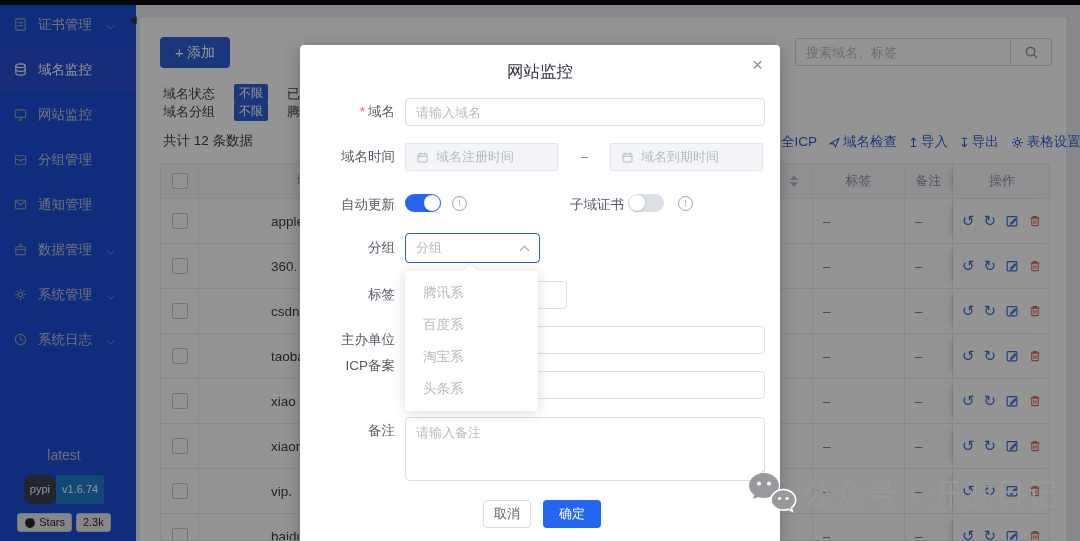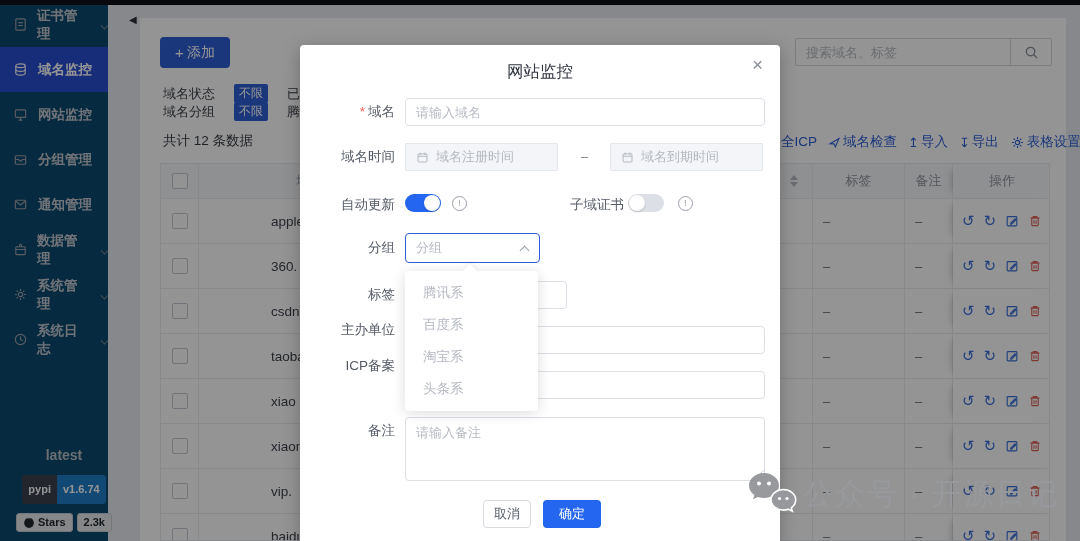--- a/index.html
+++ b/index.html
@@ -5,33 +5,33 @@
   html,body{margin:0;padding:0;}
   body{width:1080px;height:541px;position:relative;overflow:hidden;
        background:#e9ebef;font-family:"Liberation Sans","DejaVu Sans",sans-serif;
        -webkit-font-smoothing:antialiased;}
   #app{position:absolute;inset:0;}
 
   
   .topstrip{position:absolute;left:0;top:0;width:1080px;height:5px;background:#0f1117;z-index:3;}
 
   
-  .sidebar{position:absolute;left:0;top:0;width:108px;height:541px;background:#0c4a6e;z-index:2;font-weight:bold;}
+  .sidebar{position:absolute;left:0;top:0;width:136px;height:541px;background:#1d4ed8;z-index:2;}
   .sitem{height:45px;display:flex;align-items:center;gap:9px;padding-left:13px;cursor:pointer;
          color:#c3c7d1;font-size:13.5px;}
   .sitem .sicon{width:16px;height:16px;color:#9aa0ac;display:flex;align-items:center;}
   .sitem.active{background:#2a4fd2;color:#ffffff;}
   .sitem.active .sicon{color:#ffffff;}
   .schev{margin-left:6px;width:8px;height:8px;position:relative;}
   .schev::before{content:'';position:absolute;left:0;top:1px;width:6px;height:6px;
         border-right:1.4px solid #8b909c;border-bottom:1.4px solid #8b909c;transform:rotate(45deg) scale(.8);}
   .side-bottom{position:absolute;bottom:0;left:0;width:128px;text-align:center;}
   .latest{color:#b9bdc6;font-size:14px;margin-bottom:12px;}
   .badge{display:inline-flex;font-size:11px;line-height:17px;border-radius:3px;overflow:hidden;margin-bottom:9px;}
-  .badge .bl{background:#3c424d;color:#fff;padding:0 6px;display:flex;align-items:center;gap:3px;}
+  .badge .bl{background:#3c424d;color:#fff;padding:0 6px;display:flex;align-items:center;gap:3px;border-radius:8px;}
   .badge .br{background:#1f7ec8;color:#fff;padding:6px 6px;}
   .badge.stars{border-radius:3px;}
   .badge.stars .bl{background:#e6e8eb;color:#24292e;border:1px solid #c9cdd3;border-radius:3px;padding:0 6px;}
   .badge.stars .br{background:#e6e8eb;color:#24292e;border:1px solid #c9cdd3;border-radius:3px;margin-left:4px;padding:0 6px;}
 
   
   .card{position:absolute;left:140px;top:18px;width:926px;height:530px;background:#ffffff;z-index:1;}
   .collapse{position:absolute;left:129px;top:14px;font-size:10px;color:#2c3038;z-index:2;cursor:pointer;}
 
   .add-btn{position:absolute;left:160px;top:37px;width:70px;height:31px;background:#2e5fd6;color:#fff;
@@ -605,21 +605,21 @@
 
     <div class="mlabel" style="top:194px;">分组</div>
     <div class="mselect">
       <span class="ph">分组</span>
       <span class="chevup"></span>
     </div>
 
     <div class="mlabel" style="top:241px;">标签</div>
     <input class="minput" style="left: 105px; top: 236px; width: 162px;">
 
-    <div class="mlabel" style="top:276px;">主办单位</div>
+    <div class="mlabel" style="top:286px;">主办单位</div>
     <input class="minput" style="left: 105px; top: 281px; width: 360px;">
 
     <div class="mlabel" style="top:312px;">ICP备案</div>
     <input class="minput" style="left: 105px; top: 326px; width: 360px;">
 
     <div class="mlabel" style="top:377px;">备注</div>
     <textarea class="mtextarea" placeholder="请输入备注" style=""></textarea>
     <div class="rsz"></div>
 
     <button class="mbtn cancel">取消</button>

